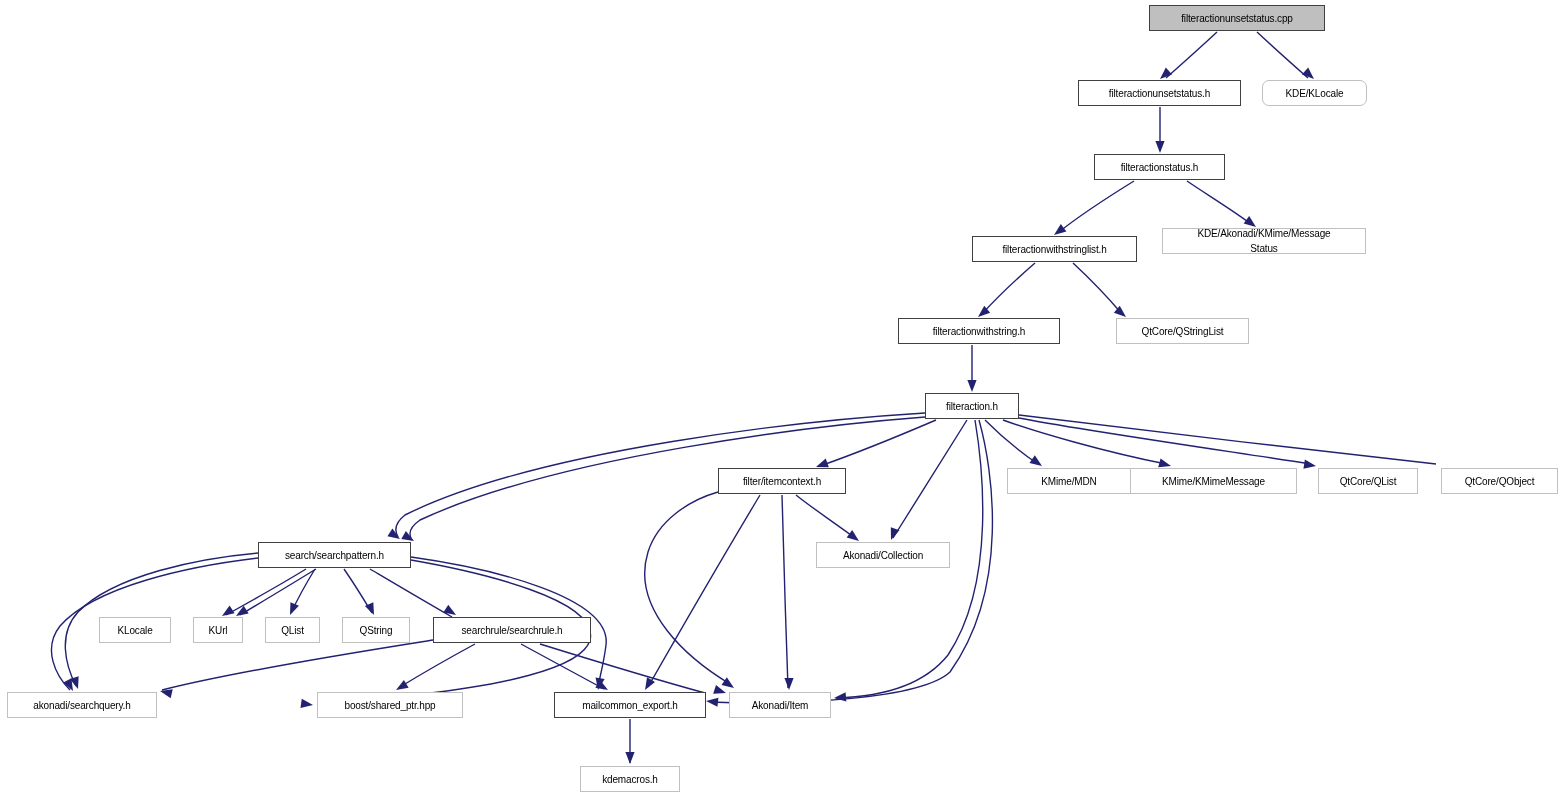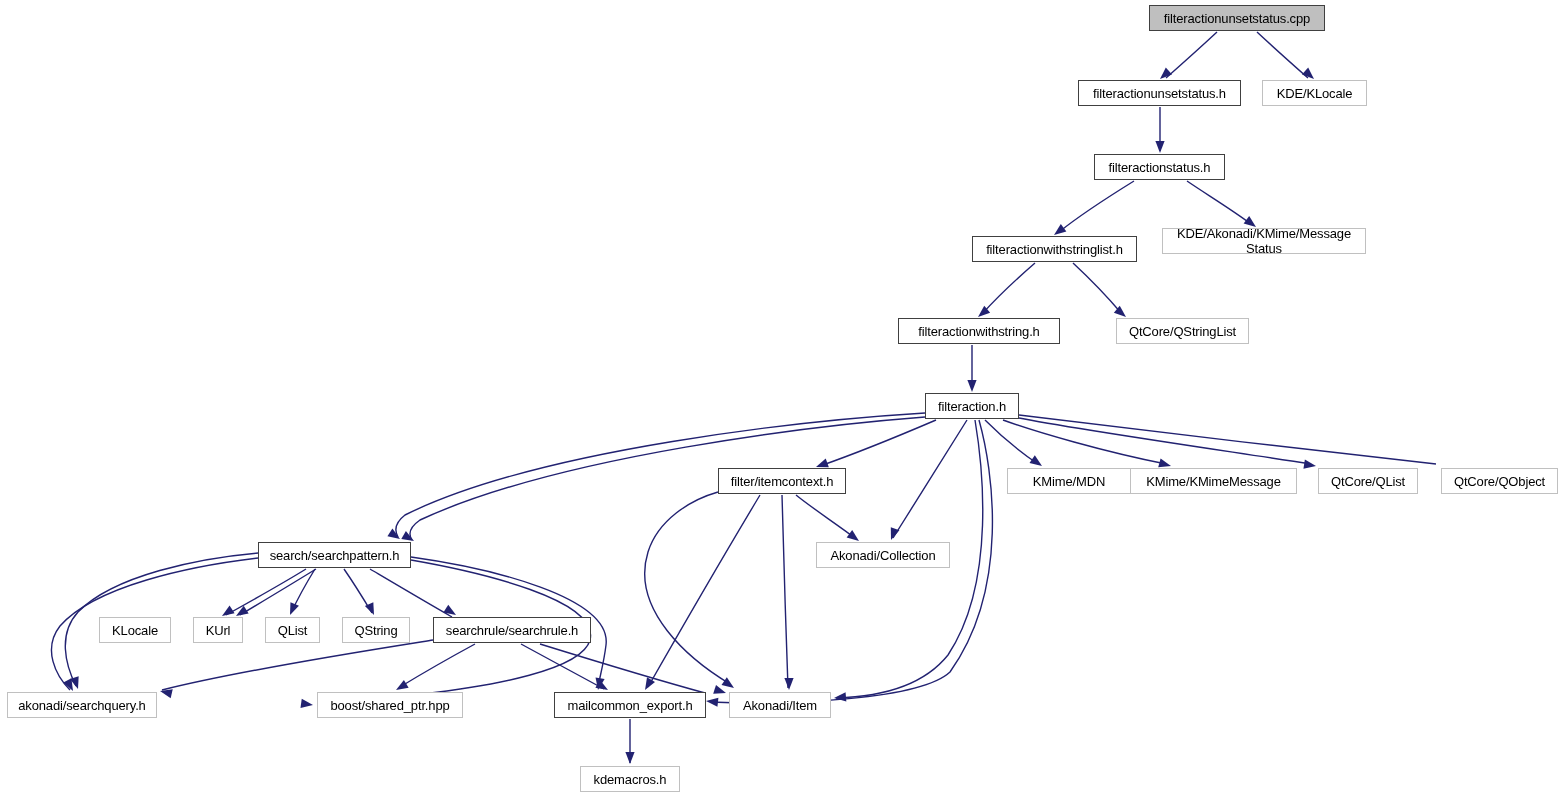--- a/index.html
+++ b/index.html
@@ -22,21 +22,21 @@
     width: 1564px;
     height: 799px;
   }
   .node-box {
     position: absolute;
     box-sizing: border-box;
     display: flex;
     align-items: center;
     justify-content: center;
     text-align: center;
-    font-size: 13px;
+    font-size: 10px;
     line-height: 15px;
     color: #000000;
     background: #ffffff;
     border: 1px solid #c0c0c0;
     white-space: pre-line;
     letter-spacing: -0.15px;
   }
   .node-box.internal {
     border: 1.4px solid #404040;
   }
@@ -131,21 +131,21 @@
         <polygon points="0,0 -12,-4.6 -12,4.6" class="edge-head" transform="translate(396,690) rotate(149)"></polygon>
         <polygon points="0,0 -12,-4.6 -12,4.6" class="edge-head" transform="translate(608,690) rotate(31)"></polygon>
         <polygon points="0,0 -12,-4.6 -12,4.6" class="edge-head" transform="translate(726,693) rotate(18)"></polygon>
         <polygon points="0,0 -12,-4.6 -12,4.6" class="edge-head" transform="translate(313,705) rotate(8)"></polygon>
         <polygon points="0,0 -12,-4.6 -12,4.6" class="edge-head" transform="translate(630,764) rotate(90)"></polygon>
       </g>
   </svg>
   <div id="nodes-layer">
       <div class="node-box root" style="left: 1149px; top: 5px; width: 176px; height: 26px;">filteractionunsetstatus.cpp</div>
       <div class="node-box internal" style="left: 1078px; top: 80px; width: 163px; height: 26px;">filteractionunsetstatus.h</div>
-      <div class="node-box external" style="left: 1262px; top: 80px; width: 105px; height: 26px;">KDE/KLocale</div>
+      <div class="node-box external" style="left: 1262px; top: 80px; width: 105px; height: 26px; border-radius: 7px;">KDE/KLocale</div>
       <div class="node-box internal" style="left: 1094px; top: 154px; width: 131px; height: 26px;">filteractionstatus.h</div>
       <div class="node-box internal" style="left: 972px; top: 236px; width: 165px; height: 26px;">filteractionwithstringlist.h</div>
       <div class="node-box external" style="left: 1162px; top: 228px; width: 204px; height: 26px;">KDE/Akonadi/KMime/Message
 Status</div>
       <div class="node-box internal" style="left: 898px; top: 318px; width: 162px; height: 26px;">filteractionwithstring.h</div>
       <div class="node-box external" style="left: 1072px; top: 318px; width: 133px; height: 26px; margin-left: 44px;">QtCore/QStringList</div>
       <div class="node-box internal" style="left: 925px; top: 393px; width: 94px; height: 26px;">filteraction.h</div>
       <div class="node-box internal" style="left: 718px; top: 468px; width: 128px; height: 26px;">filter/itemcontext.h</div>
       <div class="node-box external" style="left: 1007px; top: 468px; width: 124px; height: 26px;">KMime/MDN</div>
       <div class="node-box external" style="left: 1130px; top: 468px; width: 167px; height: 26px;">KMime/KMimeMessage</div>

